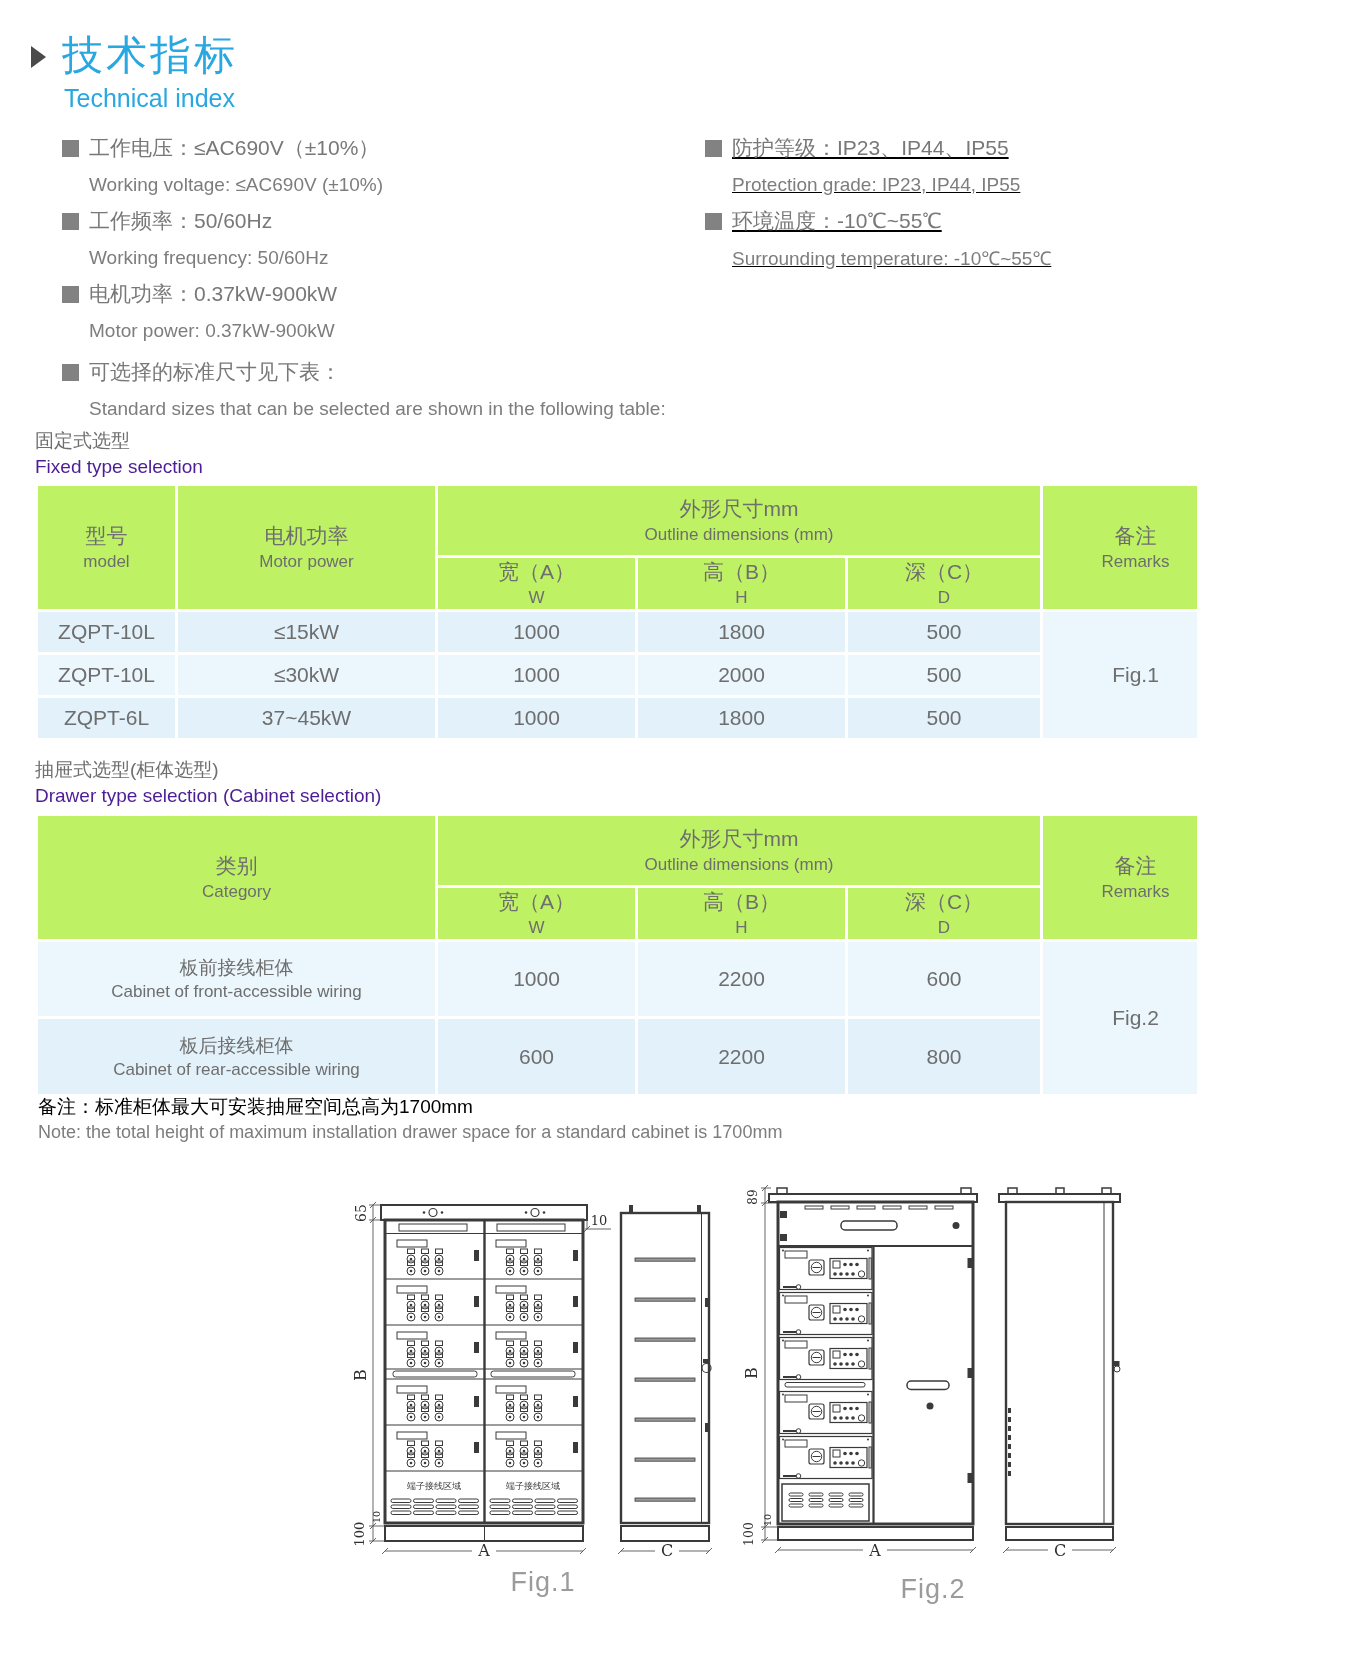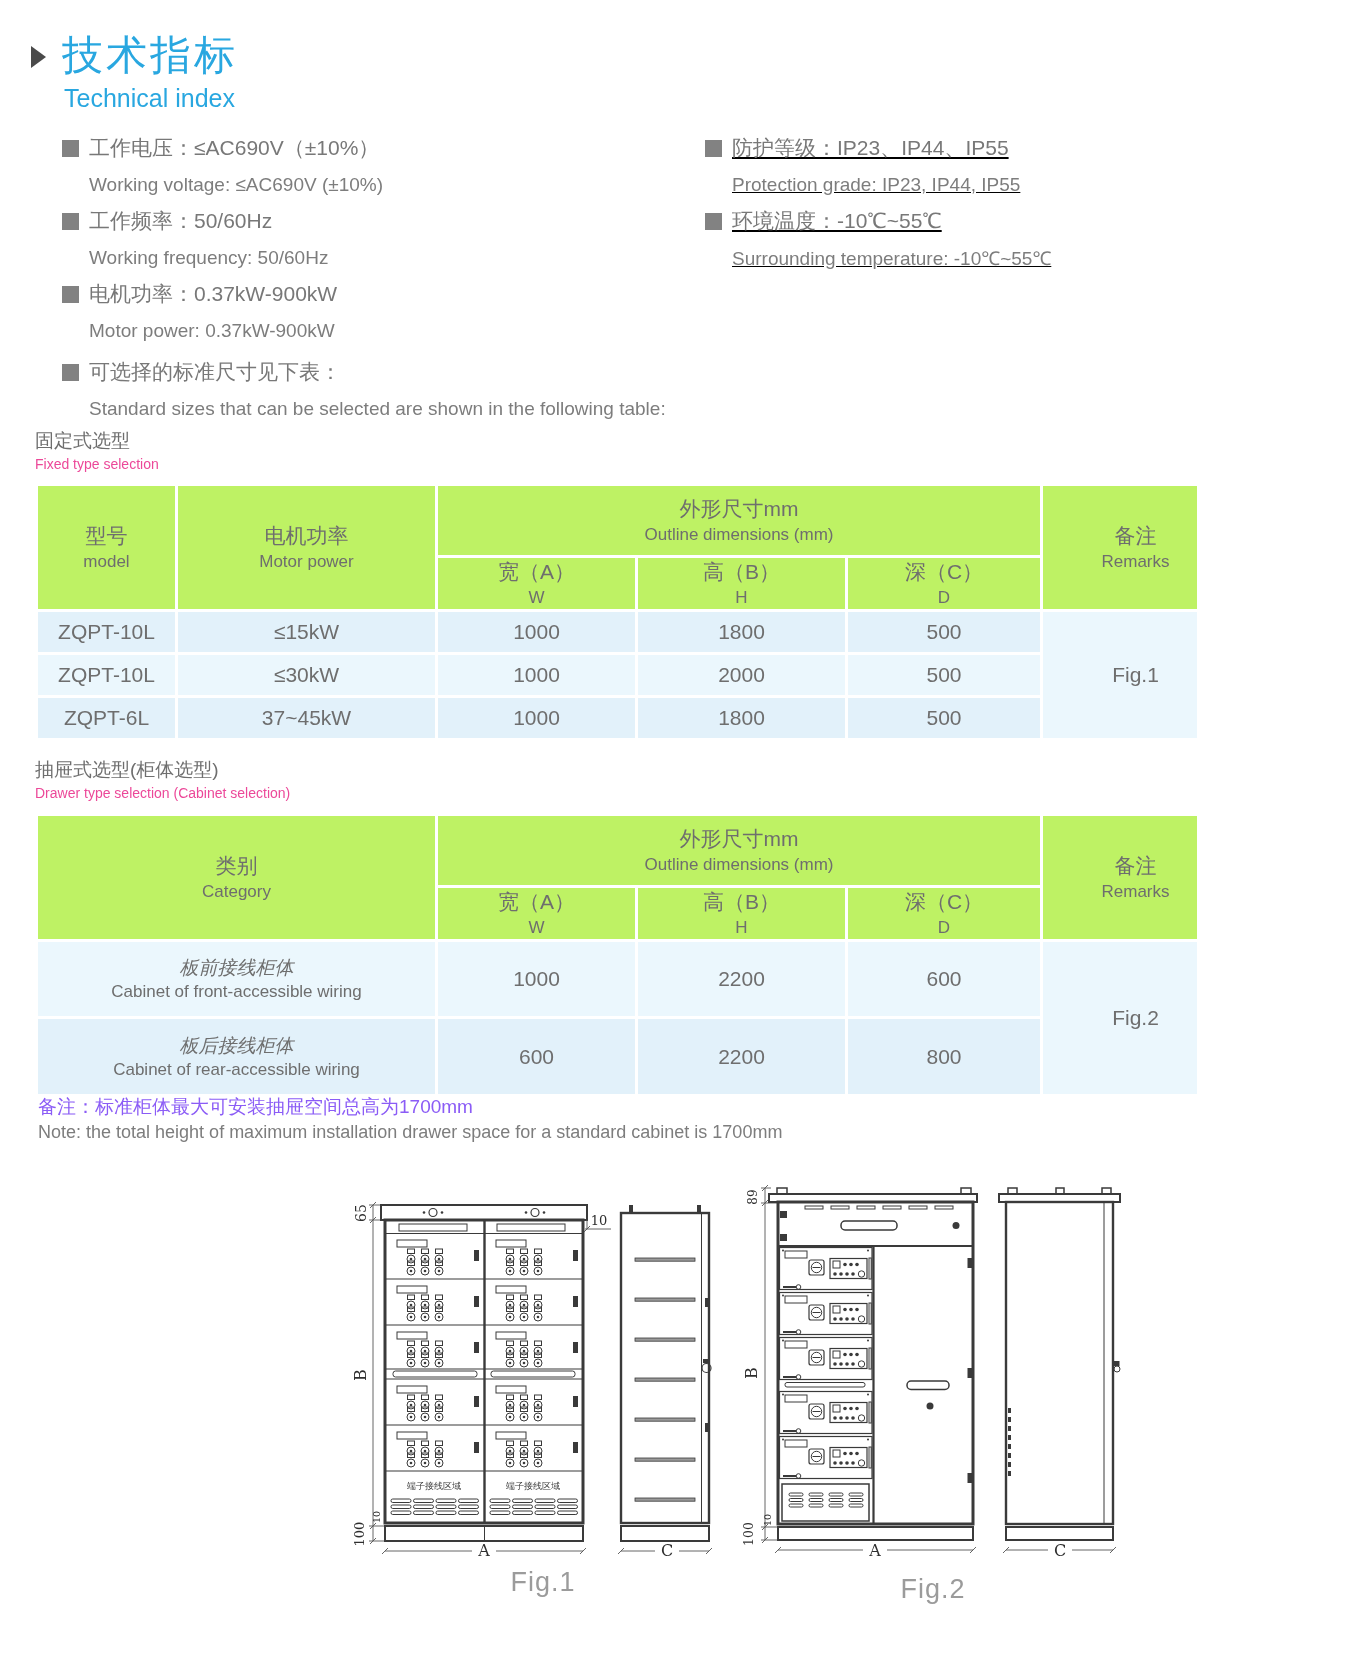--- a/index.html
+++ b/index.html
@@ -10,37 +10,37 @@
     border-left:15px solid #4a4a4a;border-top:11px solid transparent;border-bottom:11px solid transparent;}
   .title-cn{position:absolute;left:62px;top:28px;font-size:41px;color:#29a7e0;letter-spacing:3px;}
   .title-en{position:absolute;left:64px;top:84px;font-size:25px;color:#29a7e0;}
   
   .spec-col{position:absolute;}
   .spec-cn{display:flex;align-items:center;height:40px;font-size:21px;color:#787878;}
   .bullet{width:17px;height:17px;background:#828282;margin-right:10px;flex:0 0 auto;}
   .spec-en{height:33px;font-size:19px;color:#7d7d7d;margin-left:27px;display:flex;align-items:center;}
   
   .sec-cn{position:absolute;font-size:19px;color:#6e6e6e;}
-  .sec-en{position:absolute;font-size:14px;color:#ec4899;}
+  .sec-en{position:absolute;font-size:19px;color:#4c1d95;}
   
   .tblwrap{position:absolute;left:35px;}
   table.tbl{border-collapse:collapse;table-layout:fixed;width:1193px;}
   .tbl td{border:3px solid #fff;text-align:center;vertical-align:middle;padding:0;color:#6e6e6e;}
   .hdr{background:#bef264;}
   .ra{background:#e2f1fa;}
   .rb{background:#ebf7fd;}
   .h-cn{font-size:21px;line-height:28px;}
   .h-en{font-size:17px;line-height:23px;}
   .num{font-size:21px;}
   .mdl{font-size:21px;}
-  .cat-cn{font-size:19px;line-height:26px;font-style:italic;}
+  .cat-cn{font-size:19px;line-height:26px;}
   .cat-en{font-size:17px;line-height:22px;}
   .remark{font-size:21px;}
   
-  .note-cn{position:absolute;left:38px;top:1094px;font-size:19px;color:#8b5cf6;}
+  .note-cn{position:absolute;left:38px;top:1094px;font-size:19px;color:#000000;}
   .note-en{position:absolute;left:38px;top:1122px;font-size:18px;color:#7d7d7d;}
   
   .figwrap{position:absolute;}
   .fig-caption{width:420px;text-align:center;font-size:27px;color:#9b9b9b;letter-spacing:1px;}
   svg .s1{stroke:#3a3a3a;stroke-width:1;fill:none;}
   svg .s12{stroke:#3a3a3a;stroke-width:1.2;fill:none;}
   svg .s15{stroke:#3a3a3a;stroke-width:1.5;fill:#fff;}
   svg .s2{stroke:#3a3a3a;stroke-width:2;fill:#fff;}
   svg .s24{stroke:#3a3a3a;stroke-width:2.4;fill:#fff;}
   svg .s3{stroke:#3a3a3a;stroke-width:3;fill:#fff;}

